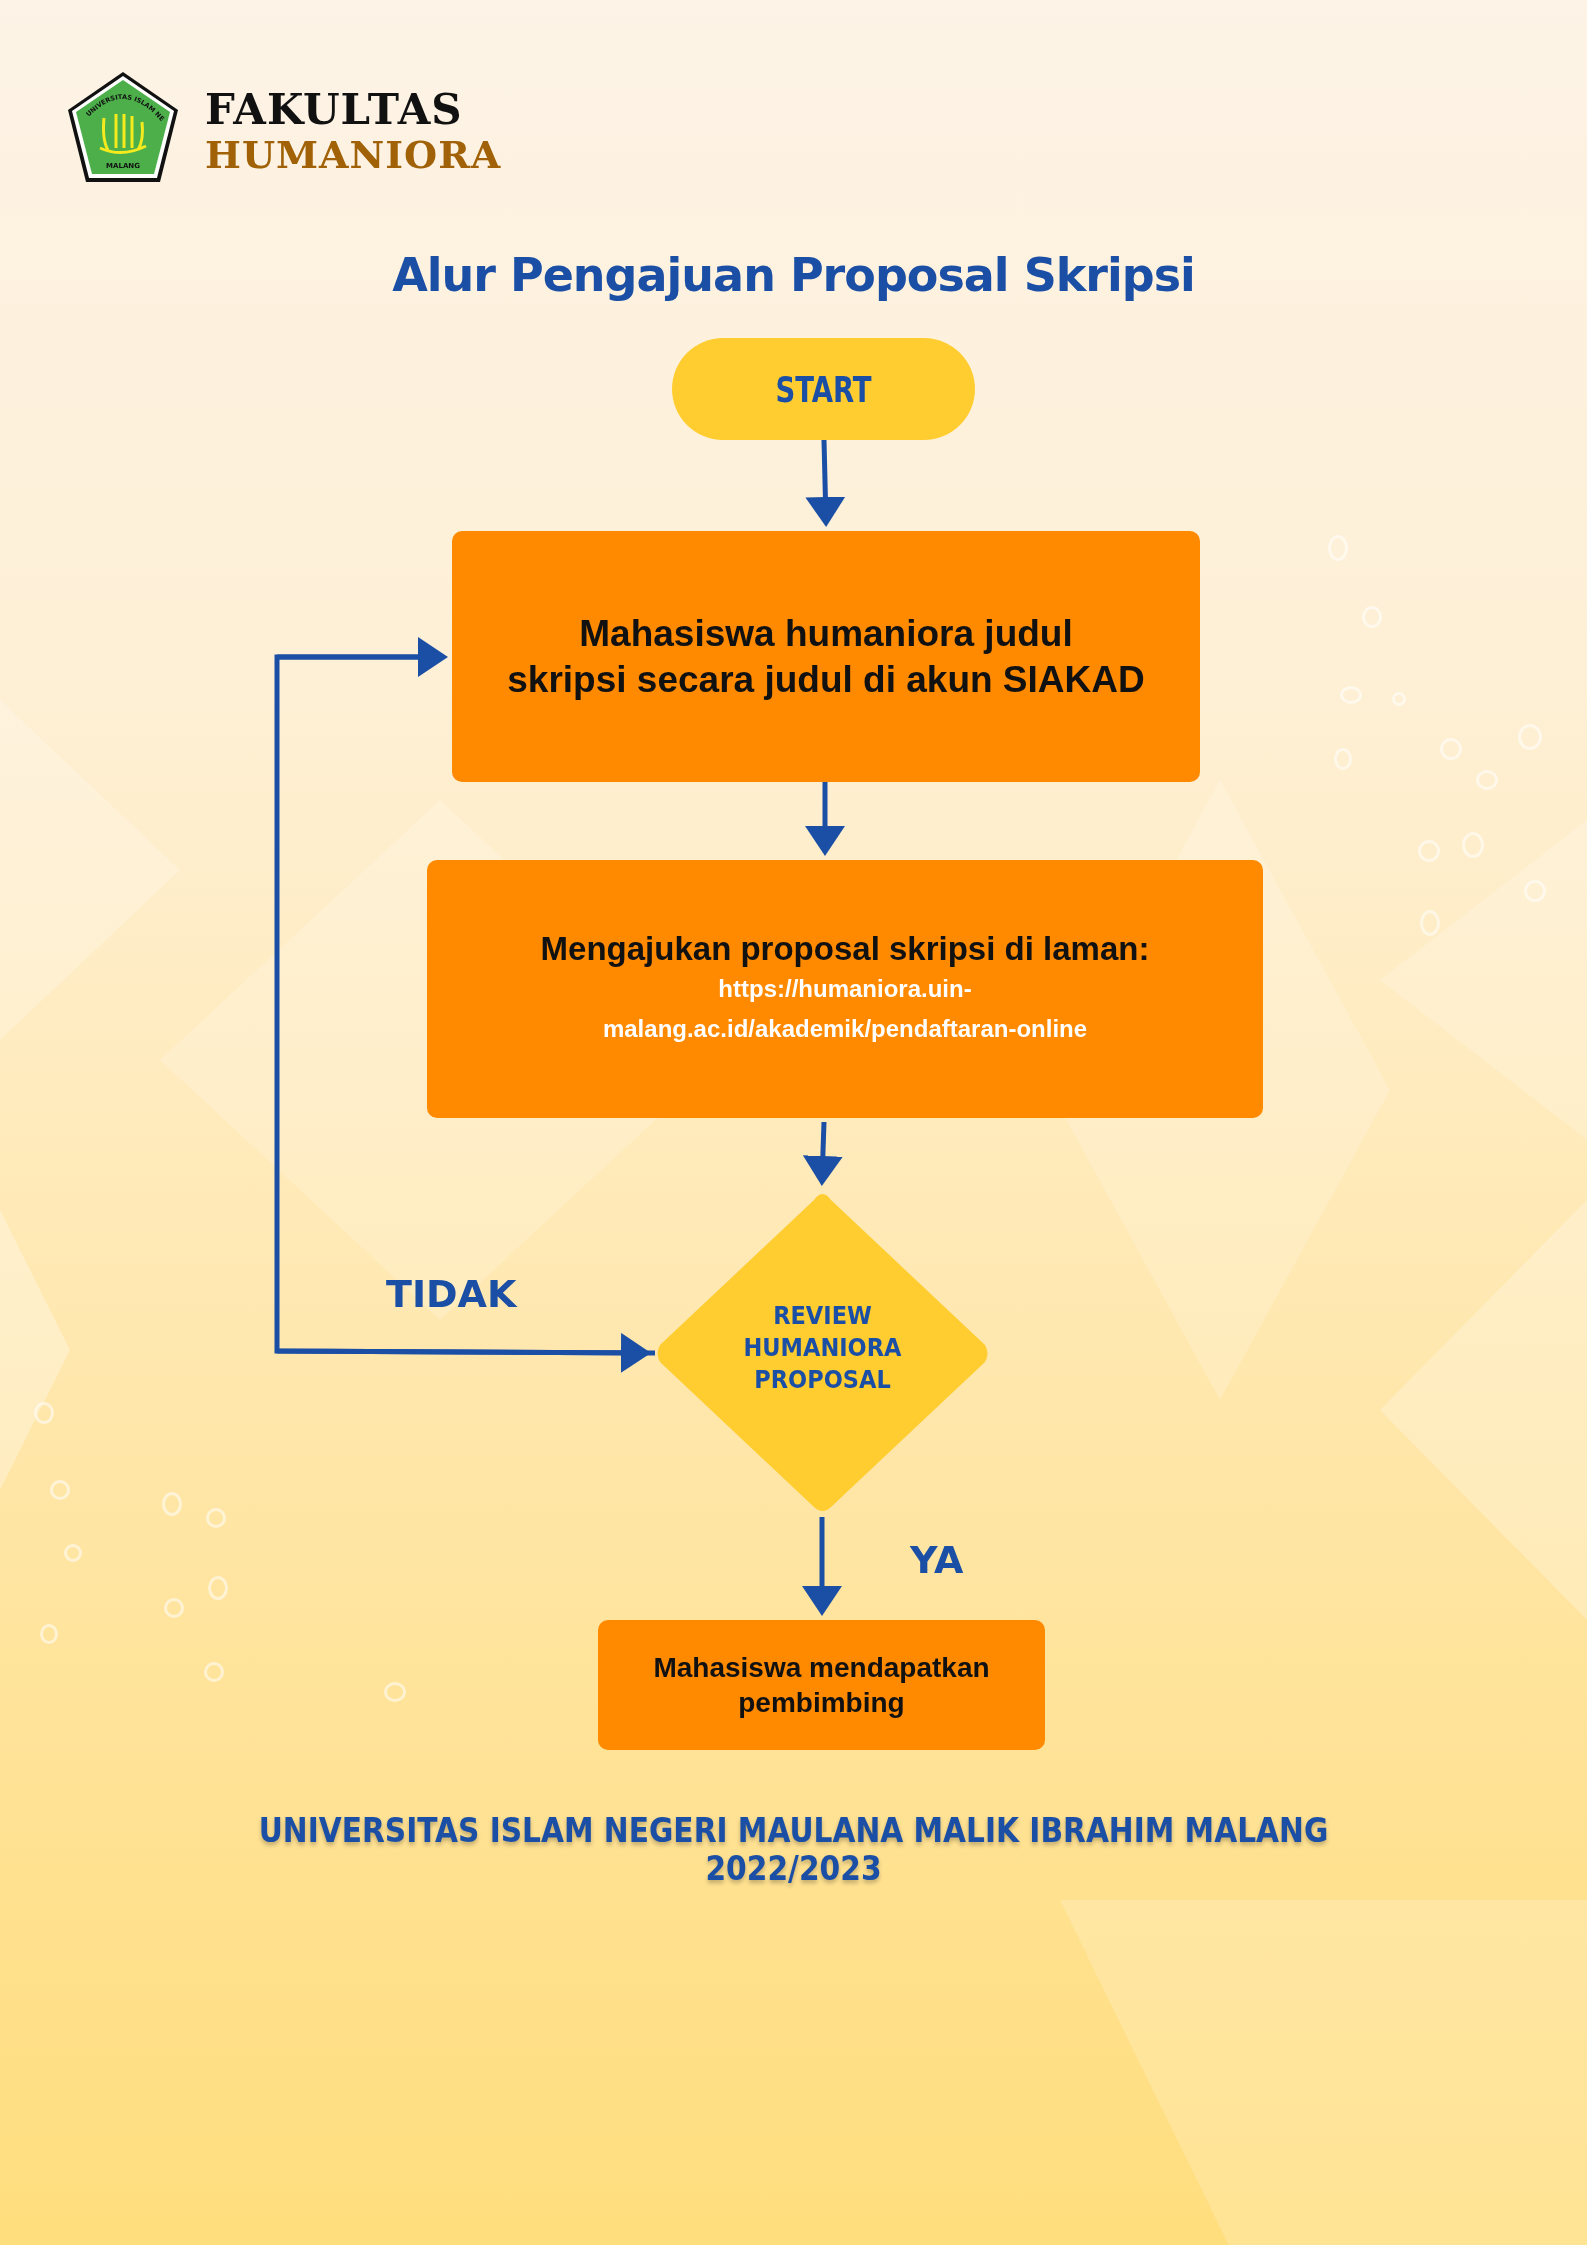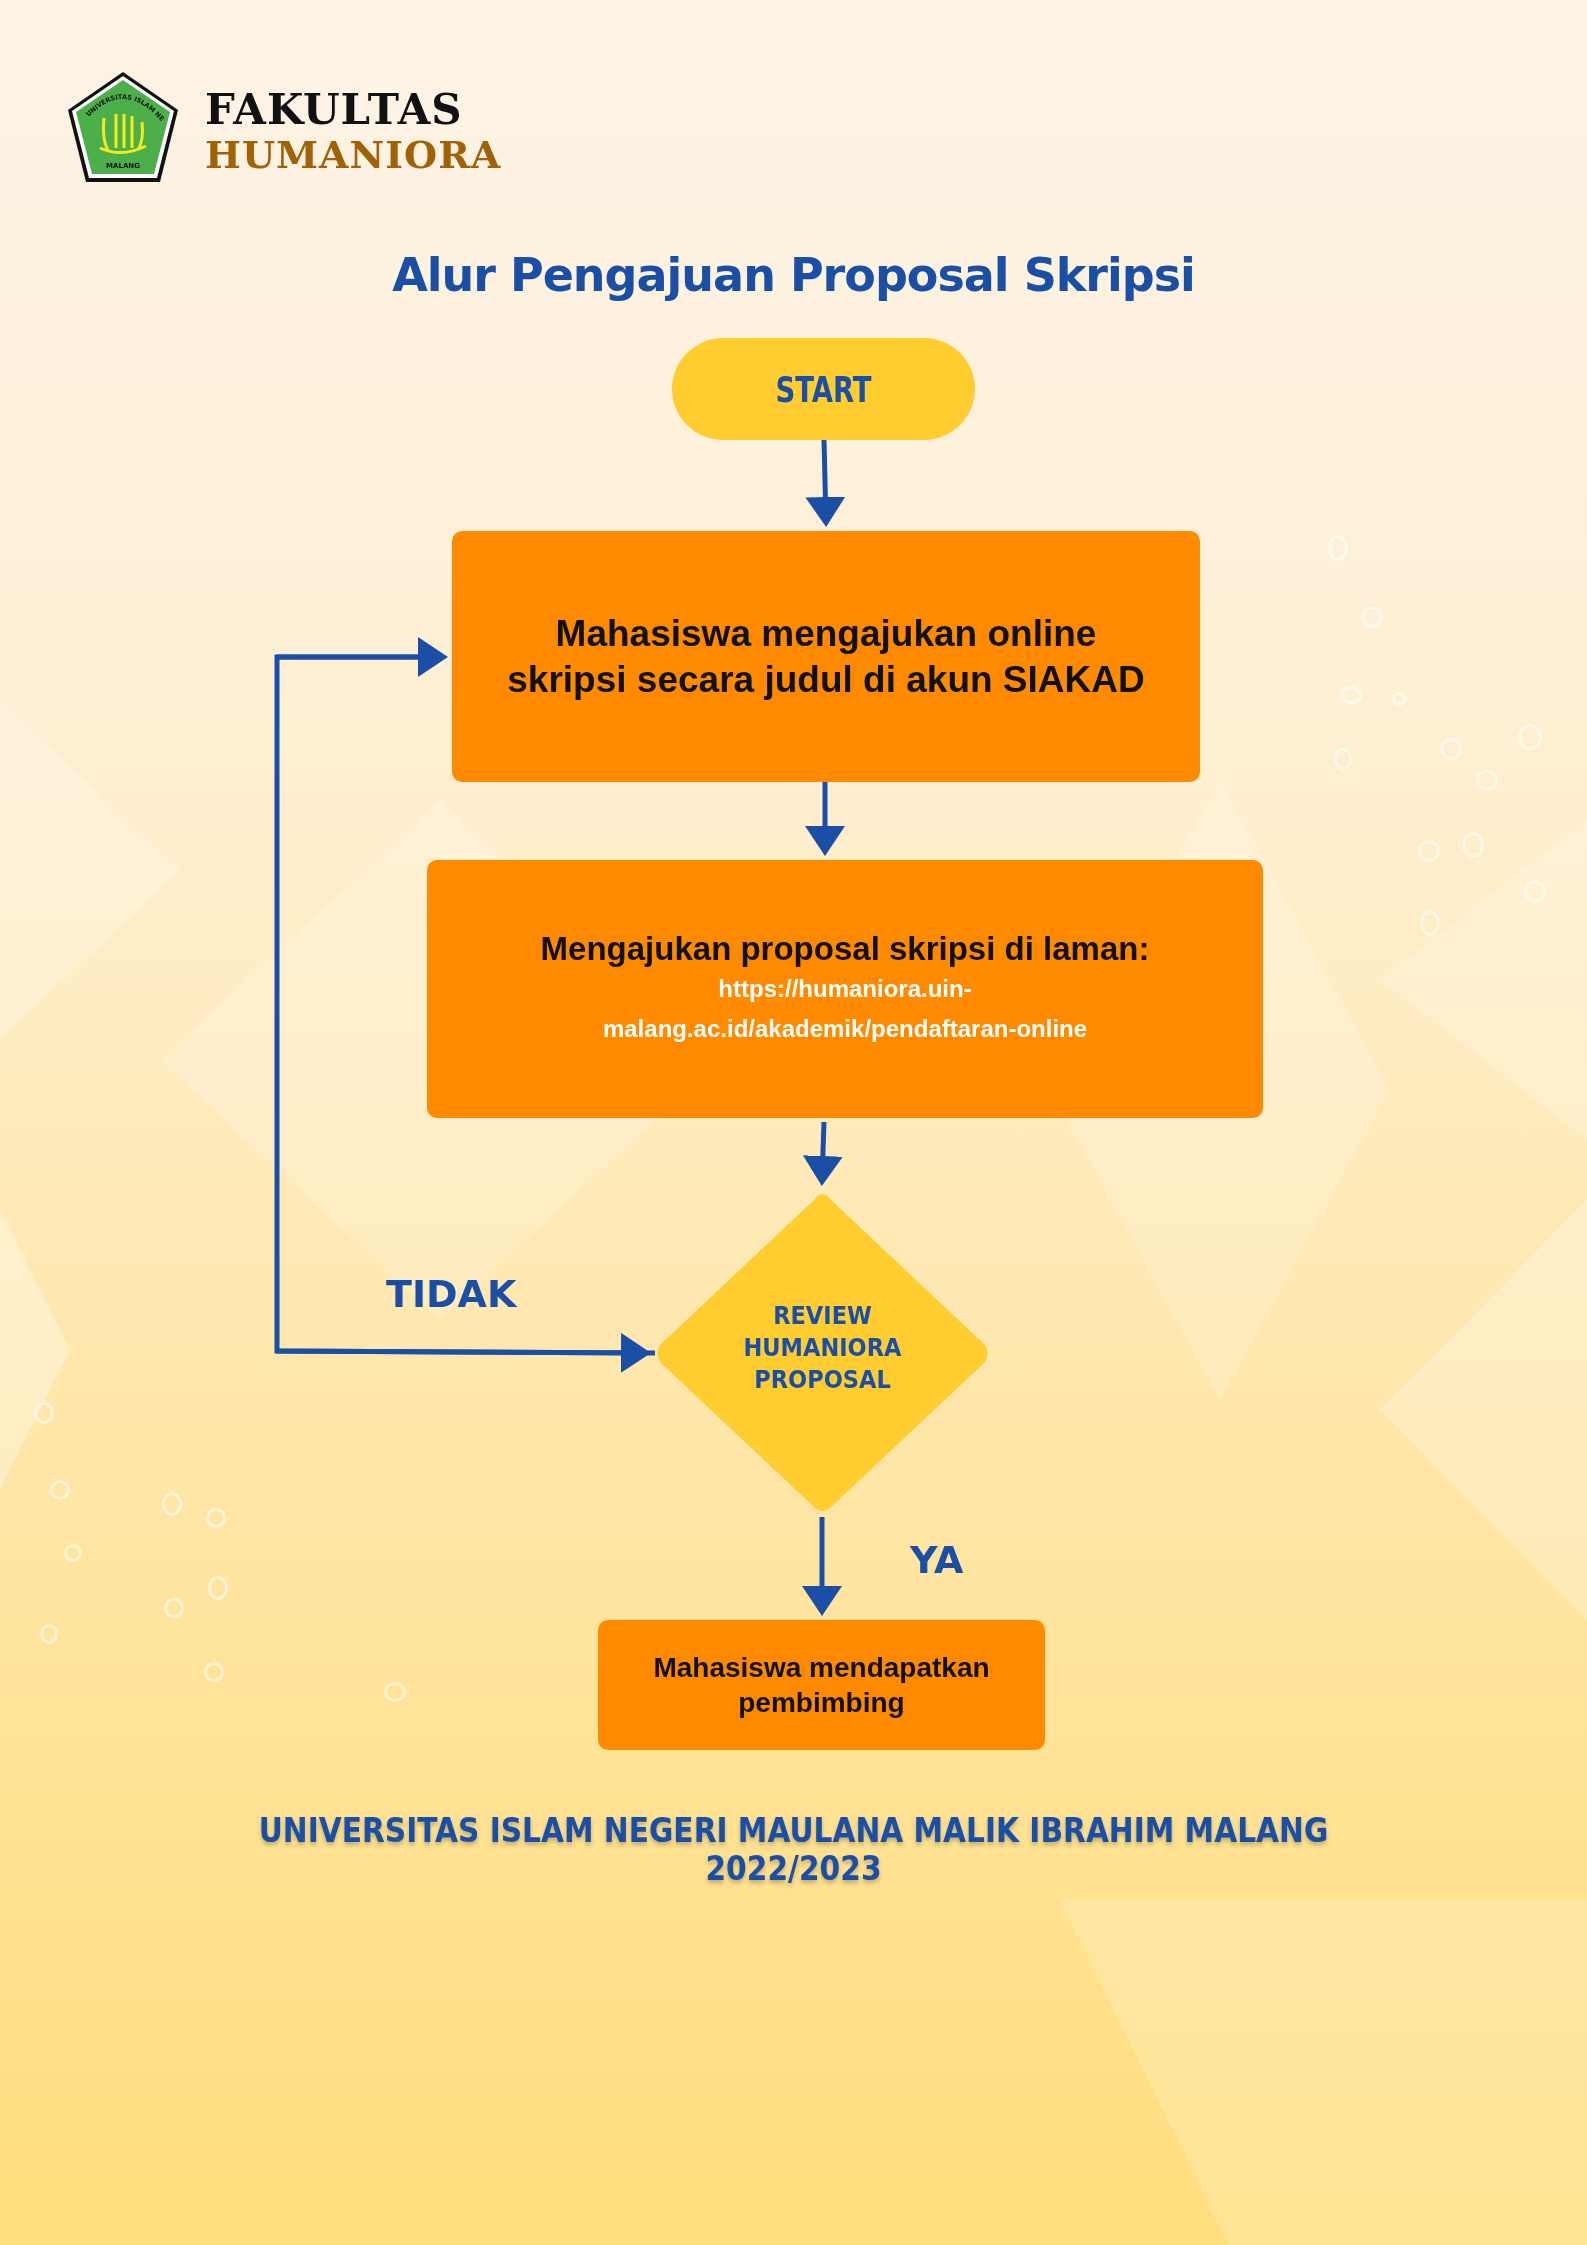--- a/index.html
+++ b/index.html
@@ -116,21 +116,21 @@
     <line x1="277" y1="1351" x2="646" y2="1353" marker-end="url(#ah)"></line>
     <line x1="822" y1="1517" x2="822" y2="1611" marker-end="url(#ah)"></line>
   </g>
 </svg>
 
 <div class="start">
   <span>START</span>
 </div>
 
 <div class="box b1">
-  <div>Mahasiswa mengajukan online</div>
+  <div>Mahasiswa humaniora judul</div>
   <div>skripsi secara judul di akun SIAKAD</div>
 </div>
 
 <div class="box b2">
   <div class="l1">Mengajukan proposal skripsi di laman:</div>
   <div class="l2">https://humaniora.uin-</div>
   <div class="l2">malang.ac.id/akademik/pendaftaran-online</div>
 </div>
 
 <svg class="diamond" viewBox="0 0 335 327">

